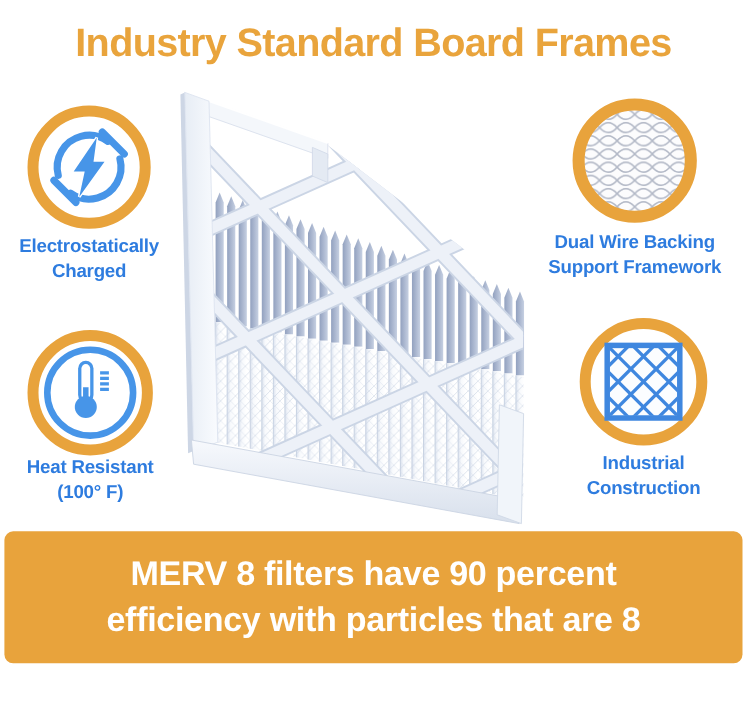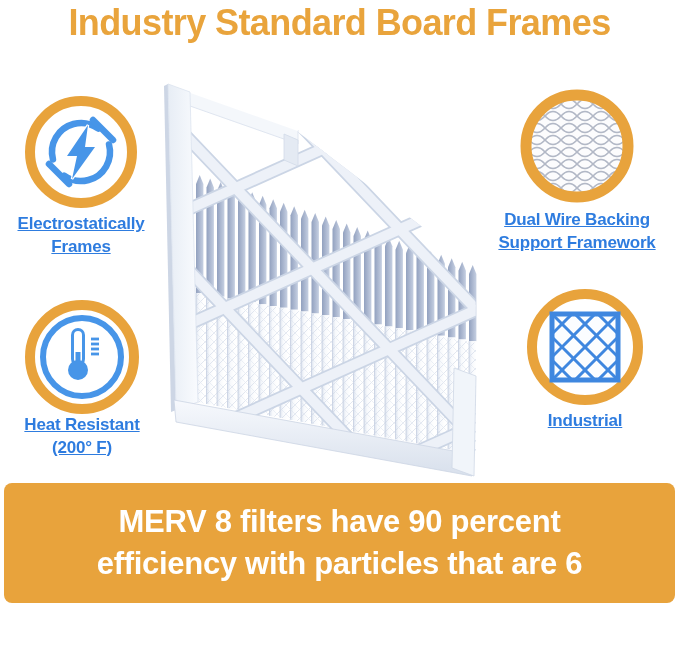--- a/index.html
+++ b/index.html
@@ -3,26 +3,26 @@
 <meta charset="utf-8">
 <style>
   html,body{margin:0;padding:0;background:#ffffff;}
   .canvas{
     position:relative;width:679px;height:656px;background:#ffffff;overflow:hidden;
     font-family:"Liberation Sans", sans-serif;
   }
   .page-title{
     position:absolute;top:0;left:0;right:0;height:46px;line-height:46px;
     text-align:center;font-size:36px;font-weight:bold;color:#E9A43C;
-    letter-spacing:-0.6px;margin:0;
+    letter-spacing:-0.6px;margin:16px;
   }
   .feature{position:absolute;}
   .feature .label{
     position:absolute;text-align:center;font-weight:bold;color:#2E7CDF;
-    font-size:17px;line-height:23px;letter-spacing:-0.2px;text-decoration:underline;
+    font-size:17px;line-height:23px;letter-spacing:-0.2px;
   }
   .icon-wrap{position:absolute;width:120px;height:120px;}
   .banner{
     position:absolute;left:4px;top:483px;width:671px;height:120px;
     background:#E8A33C;border-radius:8px;display:flex;flex-direction:column;
     justify-content:center;align-items:center;
   }
   .banner .bline{
     color:#ffffff;font-weight:bold;font-size:31px;line-height:42px;
     letter-spacing:-0.3px;text-align:center;white-space:nowrap;
@@ -44,21 +44,21 @@
         <g transform="rotate(-15)">
           <circle cx="0" cy="0" r="29" fill="none" stroke="#4795E8" stroke-width="6.5" stroke-dasharray="71 20.1" stroke-linecap="round"></circle>
         </g>
         <line x1="12" y1="-32" x2="32" y2="-12" stroke="#4795E8" stroke-width="6.5" stroke-linecap="round"></line>
         <line x1="-12" y1="32" x2="-32" y2="12" stroke="#4795E8" stroke-width="6.5" stroke-linecap="round"></line>
         <path d="M7,-27 L-14,4 L-4,4 L-9,27 L14,-5 L4,-5 Z" fill="#4795E8" stroke="#ffffff" stroke-width="2.5" paint-order="stroke"></path>
       </svg>
     </div>
     <div class="label" style="left:1px;top:212px;width:160px;">
       <span class="lab-line">Electrostatically</span>
-      <span class="lab-line">Frames</span>
+      <span class="lab-line">Charged</span>
     </div>
   </div>
 
   <div class="feature">
     <div class="icon-wrap" style="left:517px;top:86px;">
       <svg width="120" height="120" viewBox="-60 -60 120 120">
         <defs>
           <pattern id="wirePat" width="32" height="12" patternUnits="userSpaceOnUse">
             <path d="M0,6 Q8,-3 16,6 Q24,15 32,6" fill="none" stroke="#B2B8C6" stroke-width="1.3"></path>
             <path d="M0,6 Q8,15 16,6 Q24,-3 32,6" fill="none" stroke="#B2B8C6" stroke-width="1.3"></path>
@@ -93,21 +93,21 @@
           <circle cx="0" cy="13" r="10" fill="#4795E8"></circle>
           <line x1="13" y1="-18" x2="21" y2="-18" stroke="#4795E8" stroke-width="2.8"></line>
           <line x1="13" y1="-13" x2="21" y2="-13" stroke="#4795E8" stroke-width="2.8"></line>
           <line x1="13" y1="-8" x2="21" y2="-8" stroke="#4795E8" stroke-width="2.8"></line>
           <line x1="13" y1="-3" x2="21" y2="-3" stroke="#4795E8" stroke-width="2.8"></line>
         </g>
       </svg>
     </div>
     <div class="label" style="left:2px;top:413px;width:160px;">
       <span class="lab-line">Heat Resistant</span>
-      <span class="lab-line">(200° F)</span>
+      <span class="lab-line">(100° F)</span>
     </div>
   </div>
 
   <div class="feature">
     <div class="icon-wrap" style="left:525px;top:287px;">
       <svg width="120" height="120" viewBox="-60 -60 120 120">
         <defs>
             <clipPath id="sqClip">
               <rect x="-31" y="-31" width="62" height="62"></rect>
             </clipPath>
@@ -123,20 +123,21 @@
           <line x1="-80" y1="34" x2="80" y2="-126"></line>
             <line x1="-80" y1="57" x2="80" y2="-103"></line>
           <line x1="-80" y1="80" x2="80" y2="-80"></line>
             <line x1="-80" y1="103" x2="80" y2="-57"></line>
           <line x1="-80" y1="126" x2="80" y2="-34"></line>
         </g>
       </svg>
     </div>
     <div class="label" style="left:495px;top:409px;width:180px;">
       <span class="lab-line">Industrial</span>
+      <span class="lab-line">Construction</span>
     </div>
   </div>
 
   <div class="filter-illustration">
     <svg width="345" height="410" viewBox="0 0 345 410">
       <defs>
         <linearGradient id="gGray" x1="0" y1="0" x2="1" y2="0">
           <stop offset="0" stop-color="#92A1BF"></stop>
             <stop offset="0.55" stop-color="#AEBAD2"></stop>
             <stop offset="1" stop-color="#C6D0E2"></stop>
@@ -284,16 +285,16 @@
       </g>
 
       <polygon points="14,328 310,382 312,404 16,350" fill="url(#gBoard)" stroke="#CBD4E3" stroke-width="0.8"></polygon>
 
       <polygon points="294,296 316,304 314,404 292,396" fill="#F1F5FA" stroke="#CFD8E6" stroke-width="0.8"></polygon>
     </svg>
   </div>
 
   <div class="banner">
     <span class="bline">MERV 8 filters have 90 percent</span>
-    <span class="bline">efficiency with particles that are 6</span>
+    <span class="bline">efficiency with particles that are 8</span>
   </div>
 
 </div>
 
 </body></html>

